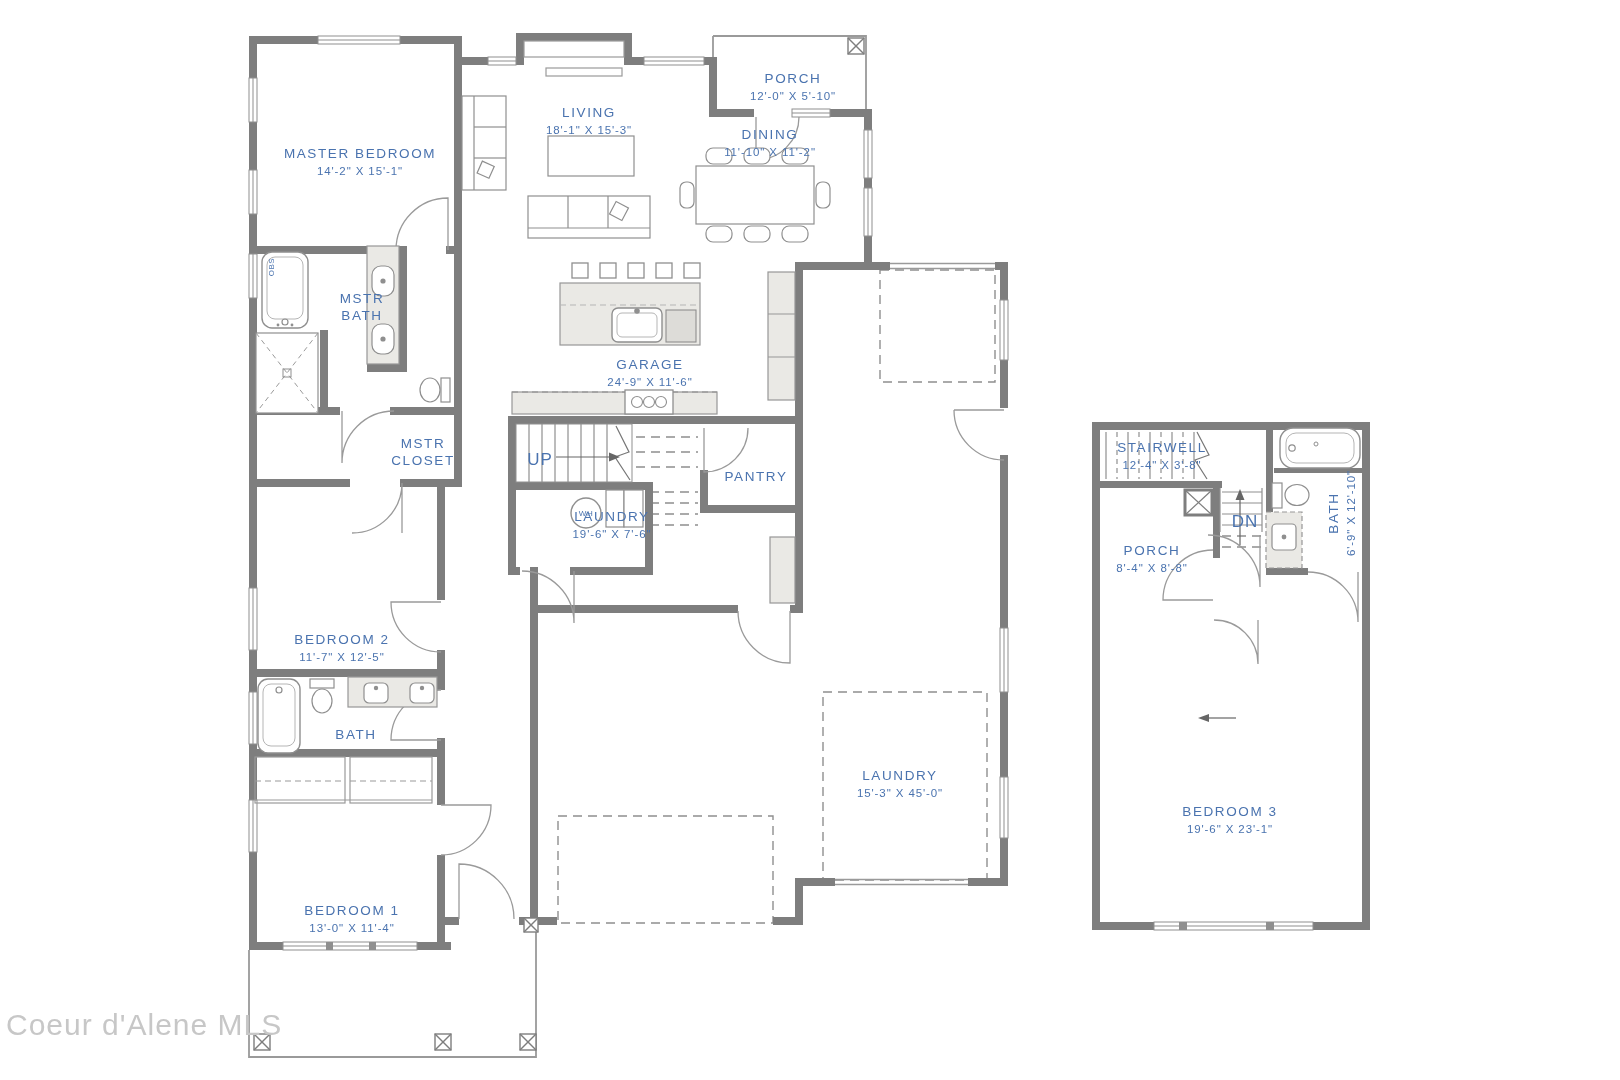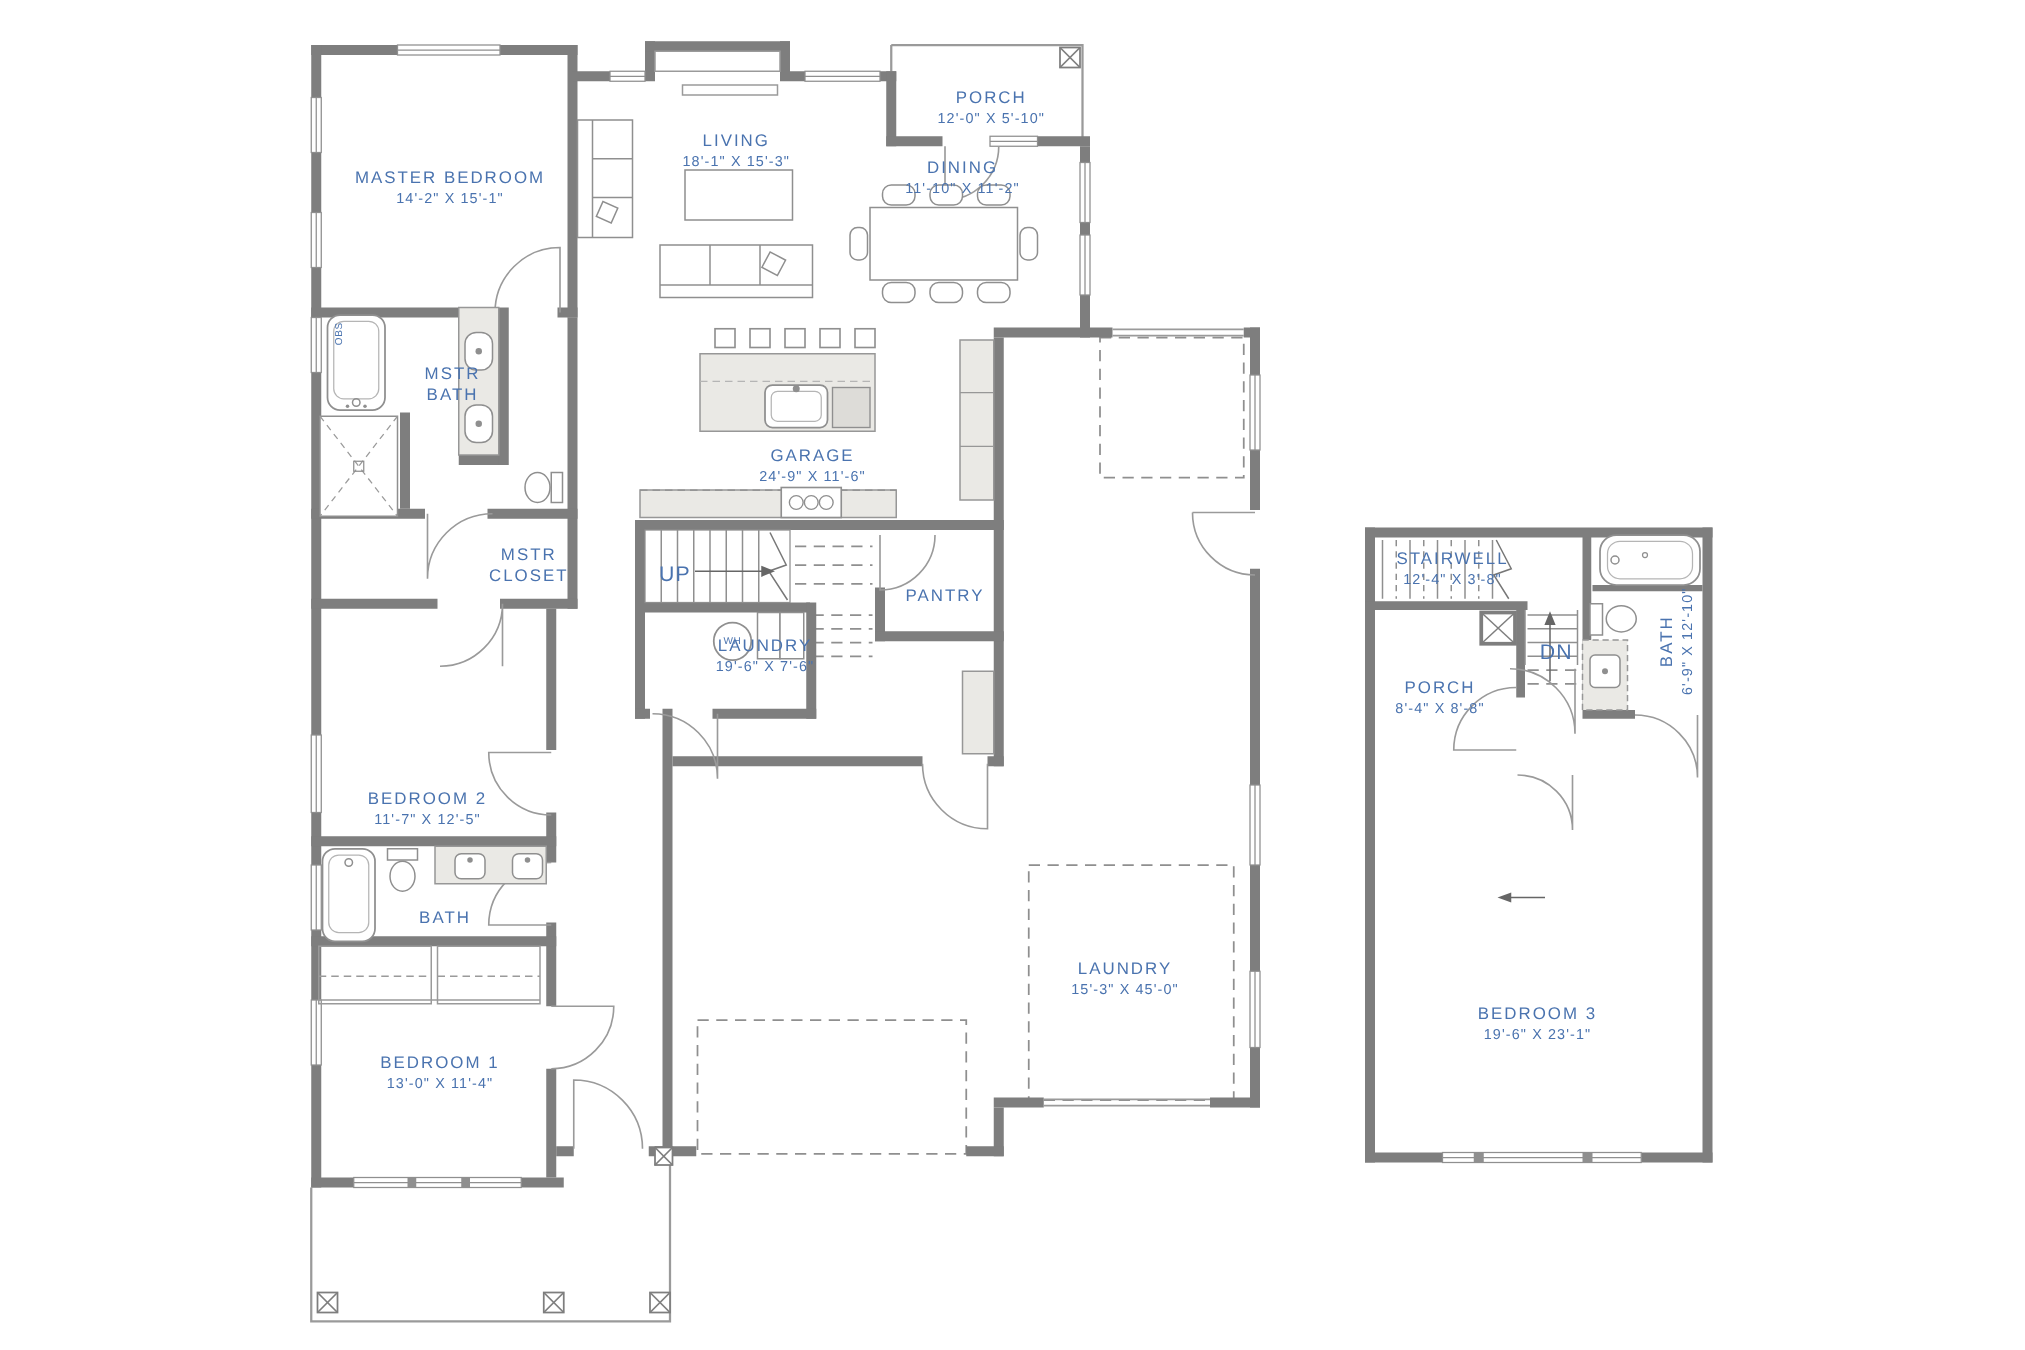--- a/index.html
+++ b/index.html
@@ -380,21 +380,21 @@
           <line x1="536" y1="1034" x2="520" y2="1050"></line>
         </g>
     <g>
           <rect x="524" y="918" width="14" height="14"></rect>
           <line x1="524" y1="918" x2="538" y2="932"></line>
           <line x1="538" y1="918" x2="524" y2="932"></line>
         </g>
   </g>
 </svg>
 
-<div class="lbl" style="left:360px;top:151px">
+<div class="lbl" style="left:360px;top:162px">
   <div class="rname">MASTER BEDROOM</div>
   <div class="rdims">14'-2" X 15'-1"</div>
 </div>
 <div class="lbl" style="left:589px;top:121px">
   <div class="rname">LIVING</div>
   <div class="rdims">18'-1" X 15'-3"</div>
 </div>
 <div class="lbl" style="left:793px;top:87px">
   <div class="rname">PORCH</div>
   <div class="rdims">12'-0" X 5'-10"</div>
@@ -420,21 +420,21 @@
   <div class="rname">LAUNDRY</div>
   <div class="rdims">19'-6" X 7'-6"</div>
 </div>
 <div class="lbl" style="left:342px;top:648px">
   <div class="rname">BEDROOM 2</div>
   <div class="rdims">11'-7" X 12'-5"</div>
 </div>
 <div class="lbl" style="left:356px;top:735px">
   <div class="rname">BATH</div>
 </div>
-<div class="lbl" style="left:352px;top:859px">
+<div class="lbl" style="left:352px;top:919px">
   <div class="rname">BEDROOM 1</div>
   <div class="rdims">13'-0" X 11'-4"</div>
 </div>
 <div class="lbl" style="left:900px;top:784px">
   <div class="rname">LAUNDRY</div>
   <div class="rdims">15'-3" X 45'-0"</div>
 </div>
 
 <div class="lbl" style="left:1162px;top:456px">
   <div class="rname">STAIRWELL</div>
@@ -459,14 +459,15 @@
 <div class="lbl ann" style="left:1245px;top:522px">
   <span>DN</span>
 </div>
 <div class="lbl tiny" style="left:586px;top:513px">
   <span>WH</span>
 </div>
 <div class="lbl tiny rot" style="left:271px;top:267px">
   <span>OBS</span>
 </div>
 
+<div id="watermark">Coeur d'Alene MLS</div>
 
 </div>
 
 </body></html>

